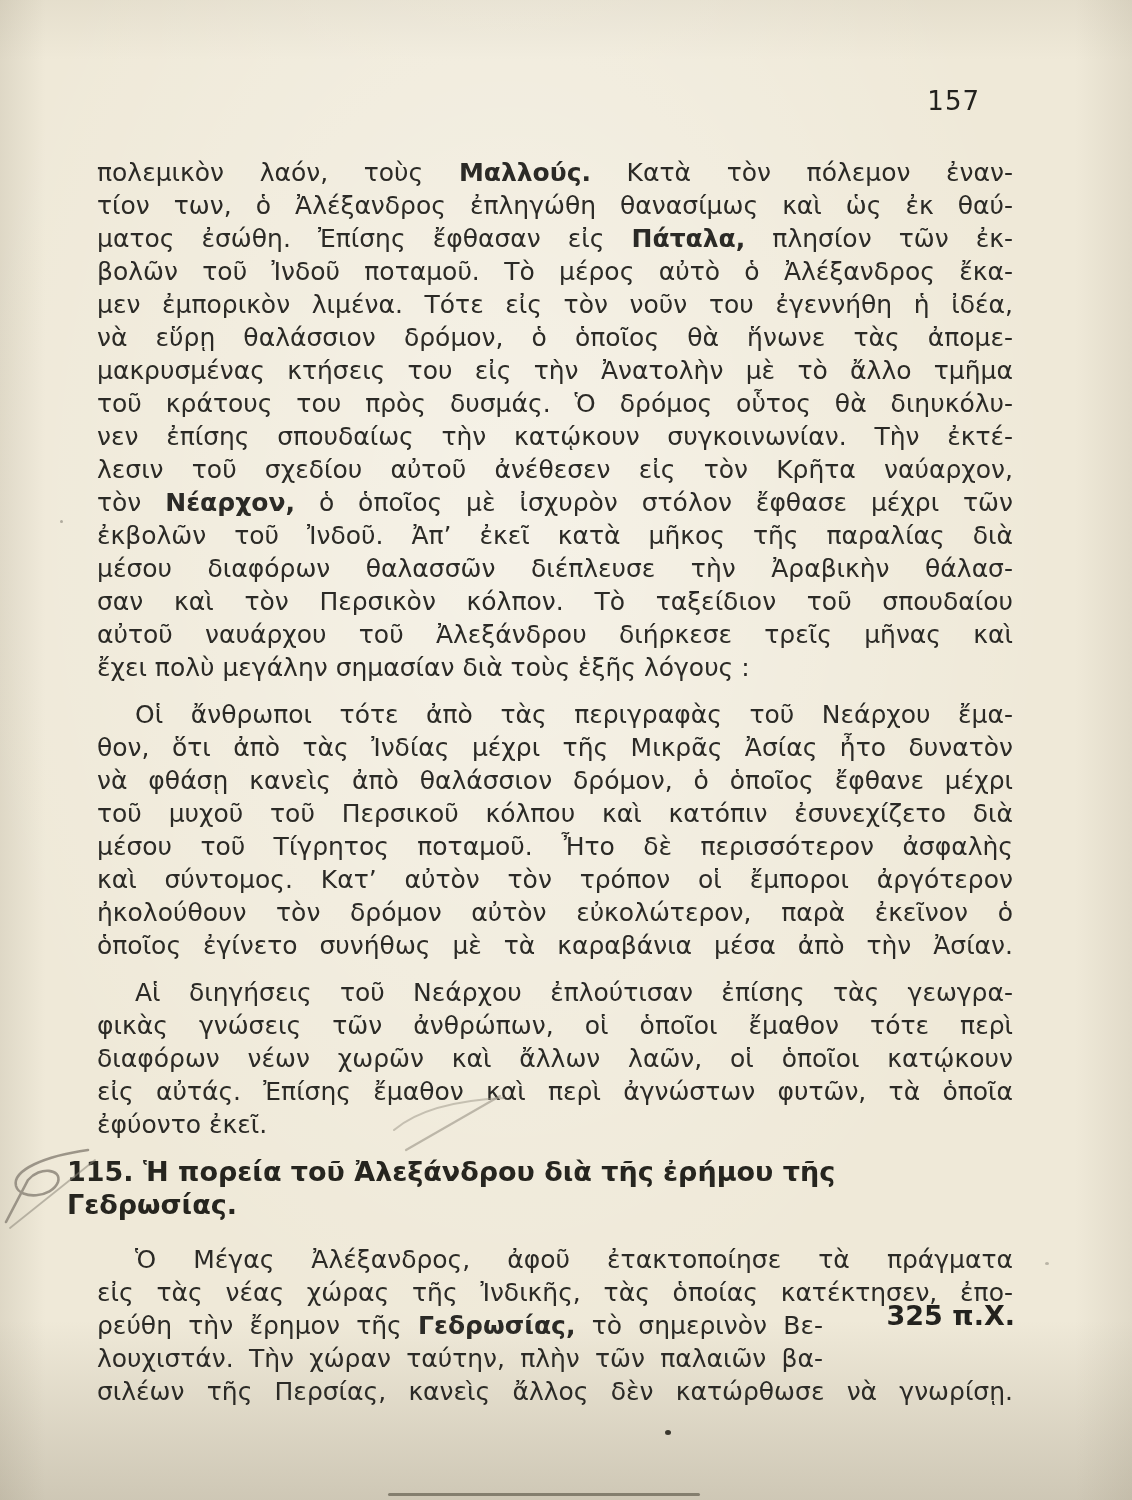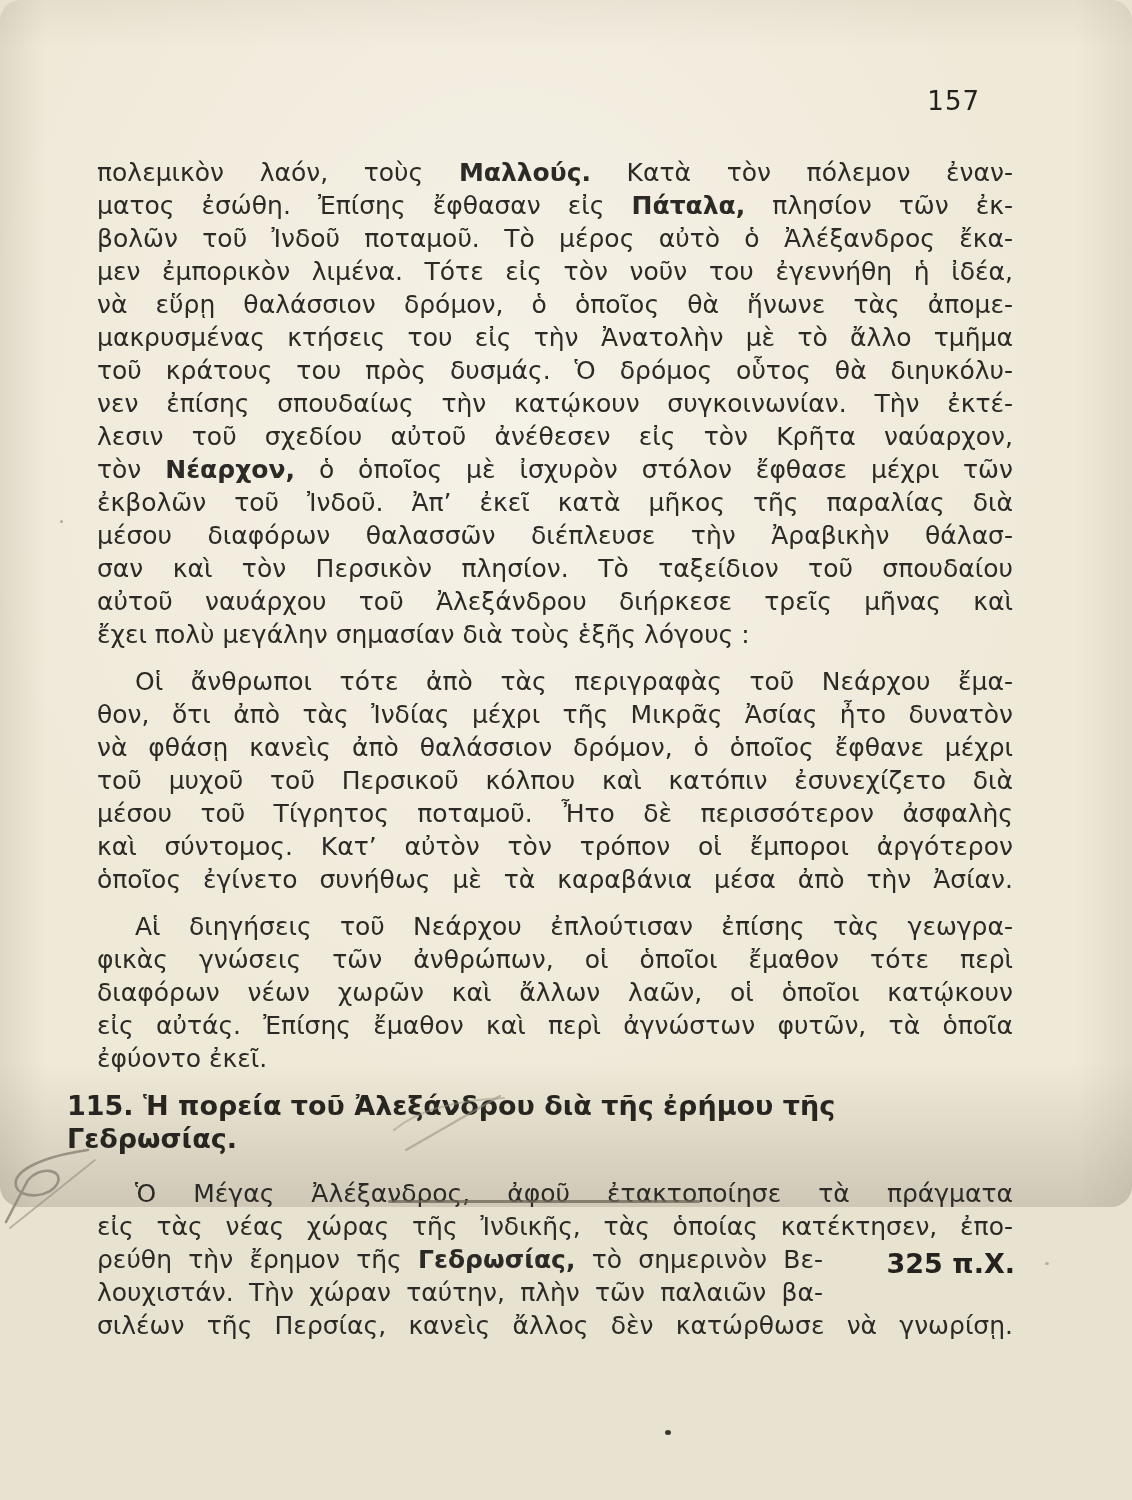--- a/index.html
+++ b/index.html
@@ -4,28 +4,27 @@
 <style>
   html,body{margin:0;padding:0;}
   body{
     width:1132px;height:1500px;
     background:#e8e2d0;
     font-family:"DejaVu Sans",sans-serif;
     overflow:hidden;
   }
   .page{
     position:relative;
-    width:1132px;height:1207px;
+    width:1132px;height:1500px;
     background-color:#efe9d8;
     background-image:
       radial-gradient(ellipse at 45% 35%, rgba(255,255,255,0.40), rgba(255,255,255,0) 62%),
       linear-gradient(to right, rgba(120,110,88,0.14), rgba(0,0,0,0) 4%, rgba(0,0,0,0) 95%, rgba(120,110,88,0.12)),
       linear-gradient(to bottom, rgba(140,130,105,0.10), rgba(0,0,0,0) 4%, rgba(0,0,0,0) 88%, rgba(90,80,58,0.22));
     color:#2b2a26;
-    border-radius:21px;
   }
   .page-number{
     position:absolute;
     top:86px;right:152px;
     font-size:26px;
     letter-spacing:1px;
     color:#23221e;
   }
   .text-block{
     position:absolute;
@@ -72,59 +71,61 @@
 </head>
 <body>
 
 <div class="page">
 
   <div class="page-number">157</div>
 
   <div class="text-block">
       <div class="para">
         <div class="line"><span>πολεμικὸν λαόν, τοὺς </span><span class="b">Μαλλούς.</span><span> Κατὰ τὸν πόλεμον ἐναν-</span></div>
+        <div class="line"><span>τίον των, ὁ Ἀλέξανδρος ἐπληγώθη θανασίμως καὶ ὡς ἐκ θαύ-</span></div>
         <div class="line"><span>ματος ἐσώθη. Ἐπίσης ἔφθασαν εἰς </span><span class="b">Πάταλα,</span><span> πλησίον τῶν ἐκ-</span></div>
         <div class="line"><span>βολῶν τοῦ Ἰνδοῦ ποταμοῦ. Τὸ μέρος αὐτὸ ὁ Ἀλέξανδρος ἔκα-</span></div>
         <div class="line"><span>μεν ἐμπορικὸν λιμένα. Τότε εἰς τὸν νοῦν του ἐγεννήθη ἡ ἰδέα,</span></div>
         <div class="line"><span>νὰ εὕρῃ θαλάσσιον δρόμον, ὁ ὁποῖος θὰ ἥνωνε τὰς ἀπομε-</span></div>
         <div class="line"><span>μακρυσμένας κτήσεις του εἰς τὴν Ἀνατολὴν μὲ τὸ ἄλλο τμῆμα</span></div>
         <div class="line"><span>τοῦ κράτους του πρὸς δυσμάς. Ὁ δρόμος οὗτος θὰ διηυκόλυ-</span></div>
         <div class="line"><span>νεν ἐπίσης σπουδαίως τὴν κατῴκουν συγκοινωνίαν. Τὴν ἐκτέ-</span></div>
         <div class="line"><span>λεσιν τοῦ σχεδίου αὐτοῦ ἀνέθεσεν εἰς τὸν Κρῆτα ναύαρχον,</span></div>
         <div class="line"><span>τὸν </span><span class="b">Νέαρχον,</span><span> ὁ ὁποῖος μὲ ἰσχυρὸν στόλον ἔφθασε μέχρι τῶν</span></div>
         <div class="line"><span>ἐκβολῶν τοῦ Ἰνδοῦ. Ἀπ’ ἐκεῖ κατὰ μῆκος τῆς παραλίας διὰ</span></div>
         <div class="line"><span>μέσου διαφόρων θαλασσῶν διέπλευσε τὴν Ἀραβικὴν θάλασ-</span></div>
-        <div class="line"><span>σαν καὶ τὸν Περσικὸν πλησίον. Τὸ ταξείδιον τοῦ σπουδαίου</span></div>
+        <div class="line"><span>σαν καὶ τὸν Περσικὸν κόλπον. Τὸ ταξείδιον τοῦ σπουδαίου</span></div>
         <div class="line"><span>αὐτοῦ ναυάρχου τοῦ Ἀλεξάνδρου διήρκεσε τρεῖς μῆνας καὶ</span></div>
         <div class="line no-just"><span>ἔχει πολὺ μεγάλην σημασίαν διὰ τοὺς ἑξῆς λόγους :</span></div>
       </div>
       <div class="para">
         <div class="line" style="padding-left: 38px; margin-top: 12px;"><span>Οἱ ἄνθρωποι τότε ἀπὸ τὰς περιγραφὰς τοῦ Νεάρχου ἔμα-</span></div>
         <div class="line"><span>θον, ὅτι ἀπὸ τὰς Ἰνδίας μέχρι τῆς Μικρᾶς Ἀσίας ἦτο δυνατὸν</span></div>
         <div class="line"><span>νὰ φθάσῃ κανεὶς ἀπὸ θαλάσσιον δρόμον, ὁ ὁποῖος ἔφθανε μέχρι</span></div>
         <div class="line"><span>τοῦ μυχοῦ τοῦ Περσικοῦ κόλπου καὶ κατόπιν ἐσυνεχίζετο διὰ</span></div>
         <div class="line"><span>μέσου τοῦ Τίγρητος ποταμοῦ. Ἦτο δὲ περισσότερον ἀσφαλὴς</span></div>
         <div class="line"><span>καὶ σύντομος. Κατ’ αὐτὸν τὸν τρόπον οἱ ἔμποροι ἀργότερον</span></div>
+        <div class="line"><span>ἠκολούθουν τὸν δρόμον αὐτὸν εὐκολώτερον, παρὰ ἐκεῖνον ὁ</span></div>
         <div class="line"><span>ὁποῖος ἐγίνετο συνήθως μὲ τὰ καραβάνια μέσα ἀπὸ τὴν Ἀσίαν.</span></div>
       </div>
       <div class="para">
         <div class="line" style="padding-left: 38px;"><span>Αἱ διηγήσεις τοῦ Νεάρχου ἐπλούτισαν ἐπίσης τὰς γεωγρα-</span></div>
         <div class="line"><span>φικὰς γνώσεις τῶν ἀνθρώπων, οἱ ὁποῖοι ἔμαθον τότε περὶ</span></div>
         <div class="line"><span>διαφόρων νέων χωρῶν καὶ ἄλλων λαῶν, οἱ ὁποῖοι κατῴκουν</span></div>
         <div class="line"><span>εἰς αὐτάς. Ἐπίσης ἔμαθον καὶ περὶ ἀγνώστων φυτῶν, τὰ ὁποῖα</span></div>
         <div class="line no-just"><span>ἐφύοντο ἐκεῖ.</span></div>
       </div>
       <div class="heading">115. Ἡ πορεία τοῦ Ἀλεξάνδρου διὰ τῆς ἐρήμου τῆς Γεδρωσίας.</div>
       <div class="para">
         <div class="line" style="padding-left: 38px;"><span>Ὁ Μέγας Ἀλέξανδρος, ἀφοῦ ἐτακτοποίησε τὰ πράγματα</span></div>
         <div class="line"><span>εἰς τὰς νέας χώρας τῆς Ἰνδικῆς, τὰς ὁποίας κατέκτησεν, ἐπο-</span></div>
         <div class="line" style="padding-right: 190px;"><span>ρεύθη τὴν ἔρημον τῆς </span><span class="b">Γεδρωσίας,</span><span> τὸ σημερινὸν Βε-</span></div>
         <div class="line" style="padding-right: 190px;"><span>λουχιστάν. Τὴν χώραν ταύτην, πλὴν τῶν παλαιῶν βα-</span></div>
         <div class="line"><span>σιλέων τῆς Περσίας, κανεὶς ἄλλος δὲν κατώρθωσε νὰ γνωρίσῃ.</span></div>
-        <div class="margin-note" style="top: 70px;">325 π.Χ.</div>
+        <div class="margin-note" style="top: 56px;">325 π.Χ.</div>
       </div>
     </div>
 
   <svg class="pencil" style="left:0px;top:1138px;" width="115" height="95" viewBox="0 0 115 95">
     <path d="M88 12 C 45 18, 12 32, 16 48 C 20 62, 52 60, 58 44 C 62 31, 40 28, 28 42 L 6 84" fill="none" stroke="#8d867a" stroke-width="2.6" stroke-linecap="round" opacity="0.85"></path>
     <path d="M95 22 L 10 90" fill="none" stroke="#8d867a" stroke-width="1.8" stroke-linecap="round" opacity="0.55"></path>
   </svg>
 
   <svg class="pencil" style="left:378px;top:1088px;" width="135" height="72" viewBox="0 0 135 72">
     <path d="M122 8 L 28 62" fill="none" stroke="#9a9386" stroke-width="2.2" stroke-linecap="round" opacity="0.6"></path>

